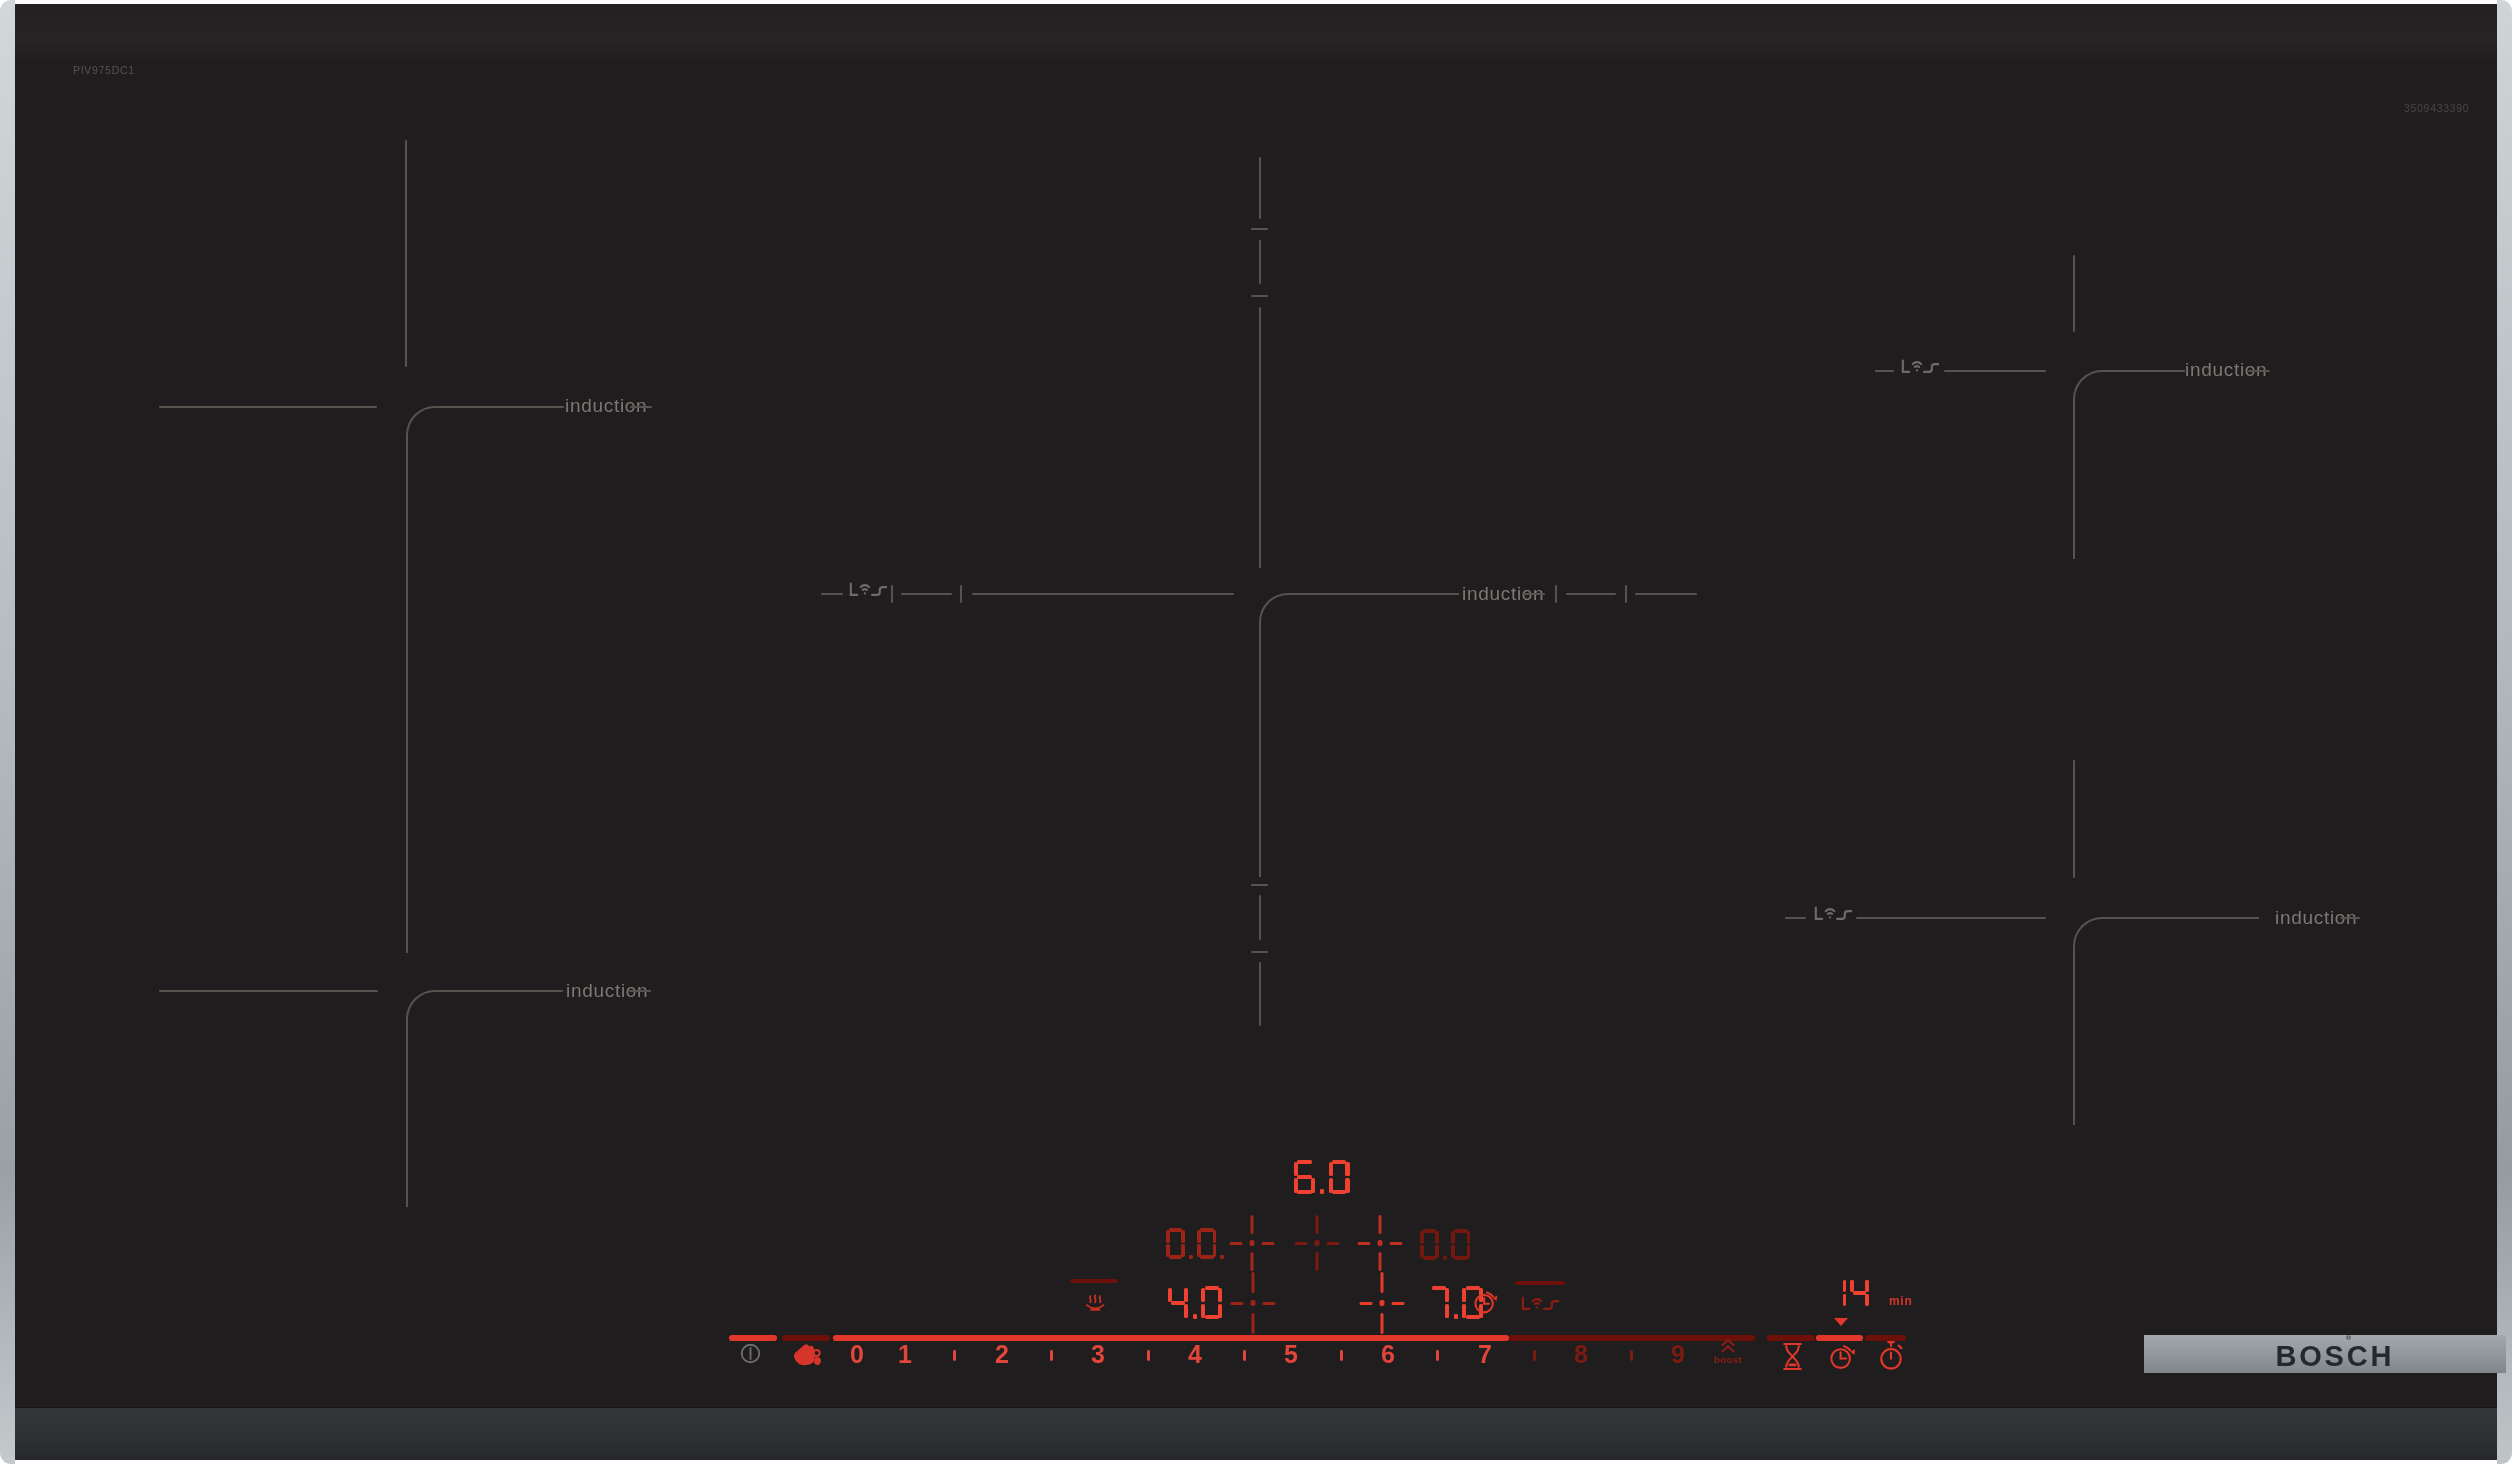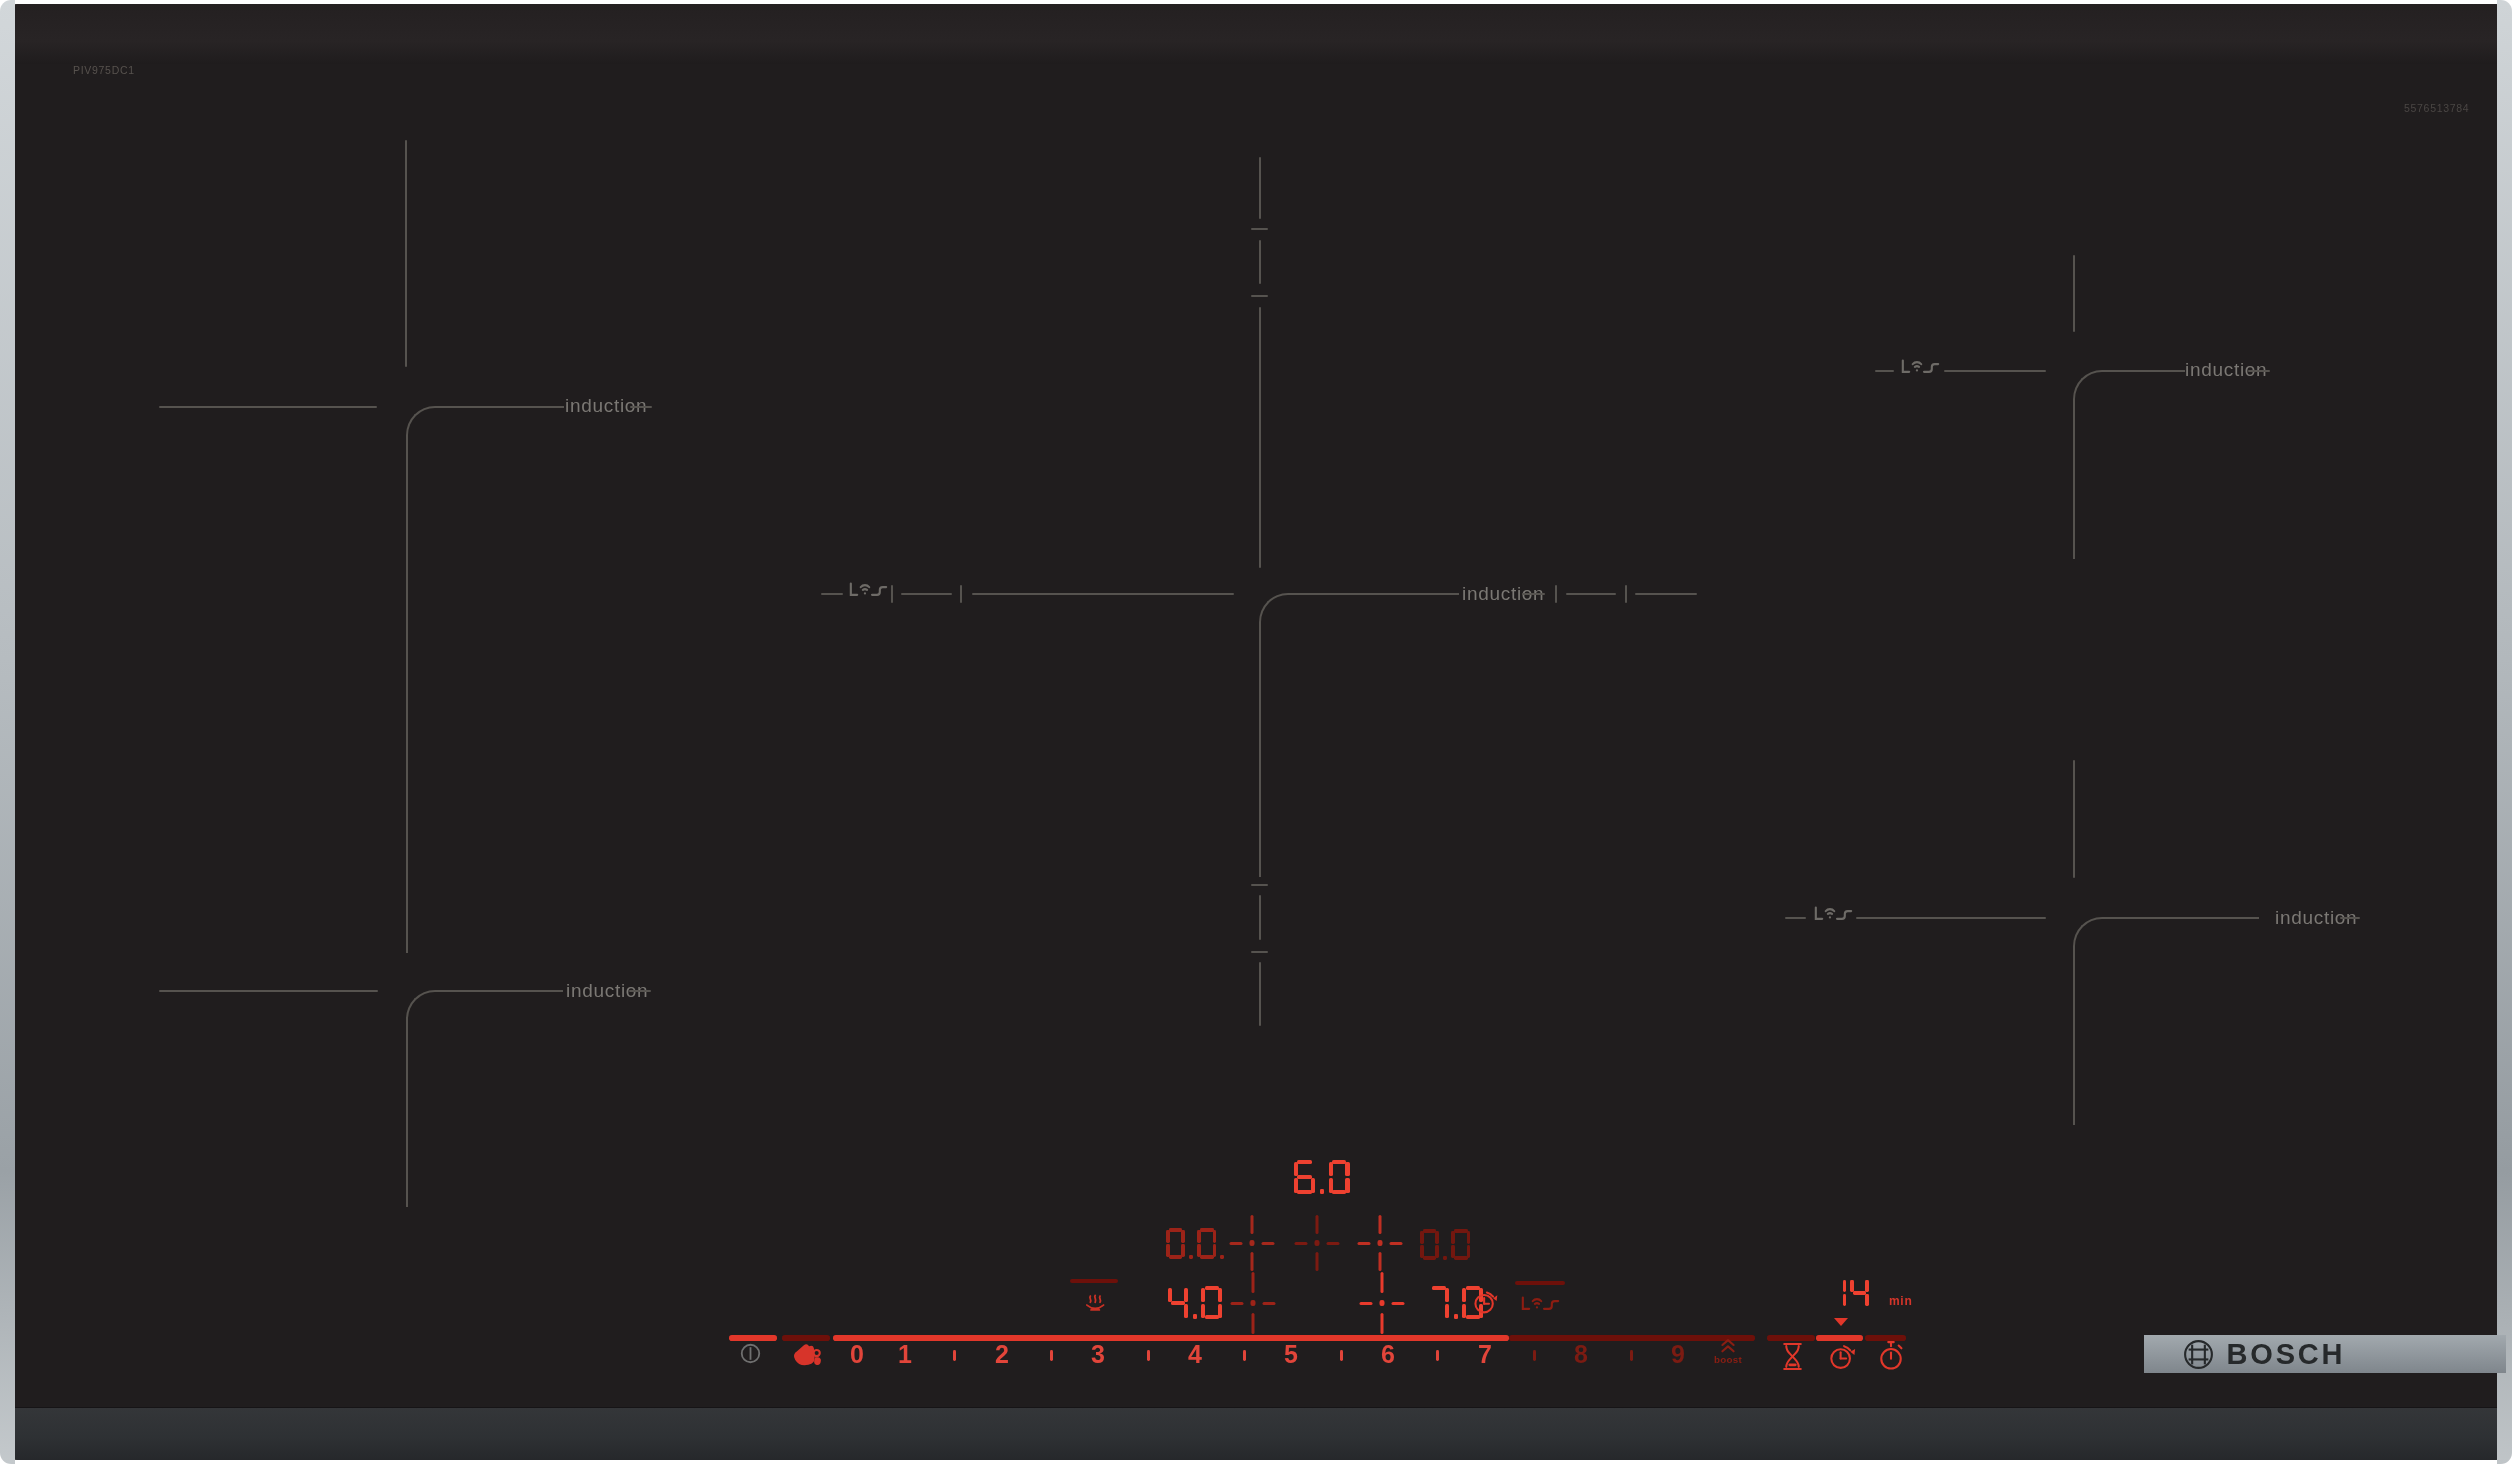--- a/index.html
+++ b/index.html
@@ -60,34 +60,34 @@
   .cv{width:3.5px;left:50%;margin-left:-1.7px;}
   .ch{height:3.5px;top:50%;margin-top:-1.7px;}
   .cdot{width:5.6px;height:5.6px;left:50%;top:50%;margin:-2.8px 0 0 -2.8px;border-radius:1.4px;}
 
   .minlbl{position:absolute;font-weight:700;font-size:12px;color:#d4352a;letter-spacing:0.7px;}
   .boostlbl{position:absolute;transform:translateX(-50%);font-weight:700;font-size:9.8px;
             color:#8a1e13;letter-spacing:0.3px;}
 
   .bosch-strip{position:absolute;left:2137px;top:1331px;width:369px;height:38px;z-index:6;
       background:linear-gradient(180deg,#a2a9ae 0%,#8d949a 60%,#7f868c 100%);
-      display:flex;align-items:center;}
+      display:flex;align-items:center;flex-direction:column;}
   .bosch-text{font-weight:700;font-size:29px;color:#26292b;letter-spacing:2.8px;
       font-family:"Liberation Sans",sans-serif;margin-left:12.6px;}
 </style>
 </head>
 <body>
 
 <div class="stage">
   <div class="hob">
     <div class="top-band"></div>
     <div class="bottom-band"></div>
 
     <span class="etch" style="left:66px;top:60px;">PIV975DC1</span>
-    <span class="etch" style="left:2397px;top:98px;color:#4a4644;">5576513784</span>
+    <span class="etch" style="left:2397px;top:98px;color:#4a4644;">3509433390</span>
 
     <div>
       <div class="gl glv" style="left:398px;top:136px;height:227px;"></div>
       <div class="gl glh" style="left:152px;top:402px;width:218px;"></div>
       <div class="garc" style="left:399px;top:402px;width:156px;height:545px;"></div>
       <span class="zlabel" style="left:558px;top:403px;">induction</span>
       <div class="gl glh" style="left:623px;top:402px;width:22px;"></div>
     </div>
 
     <div>

